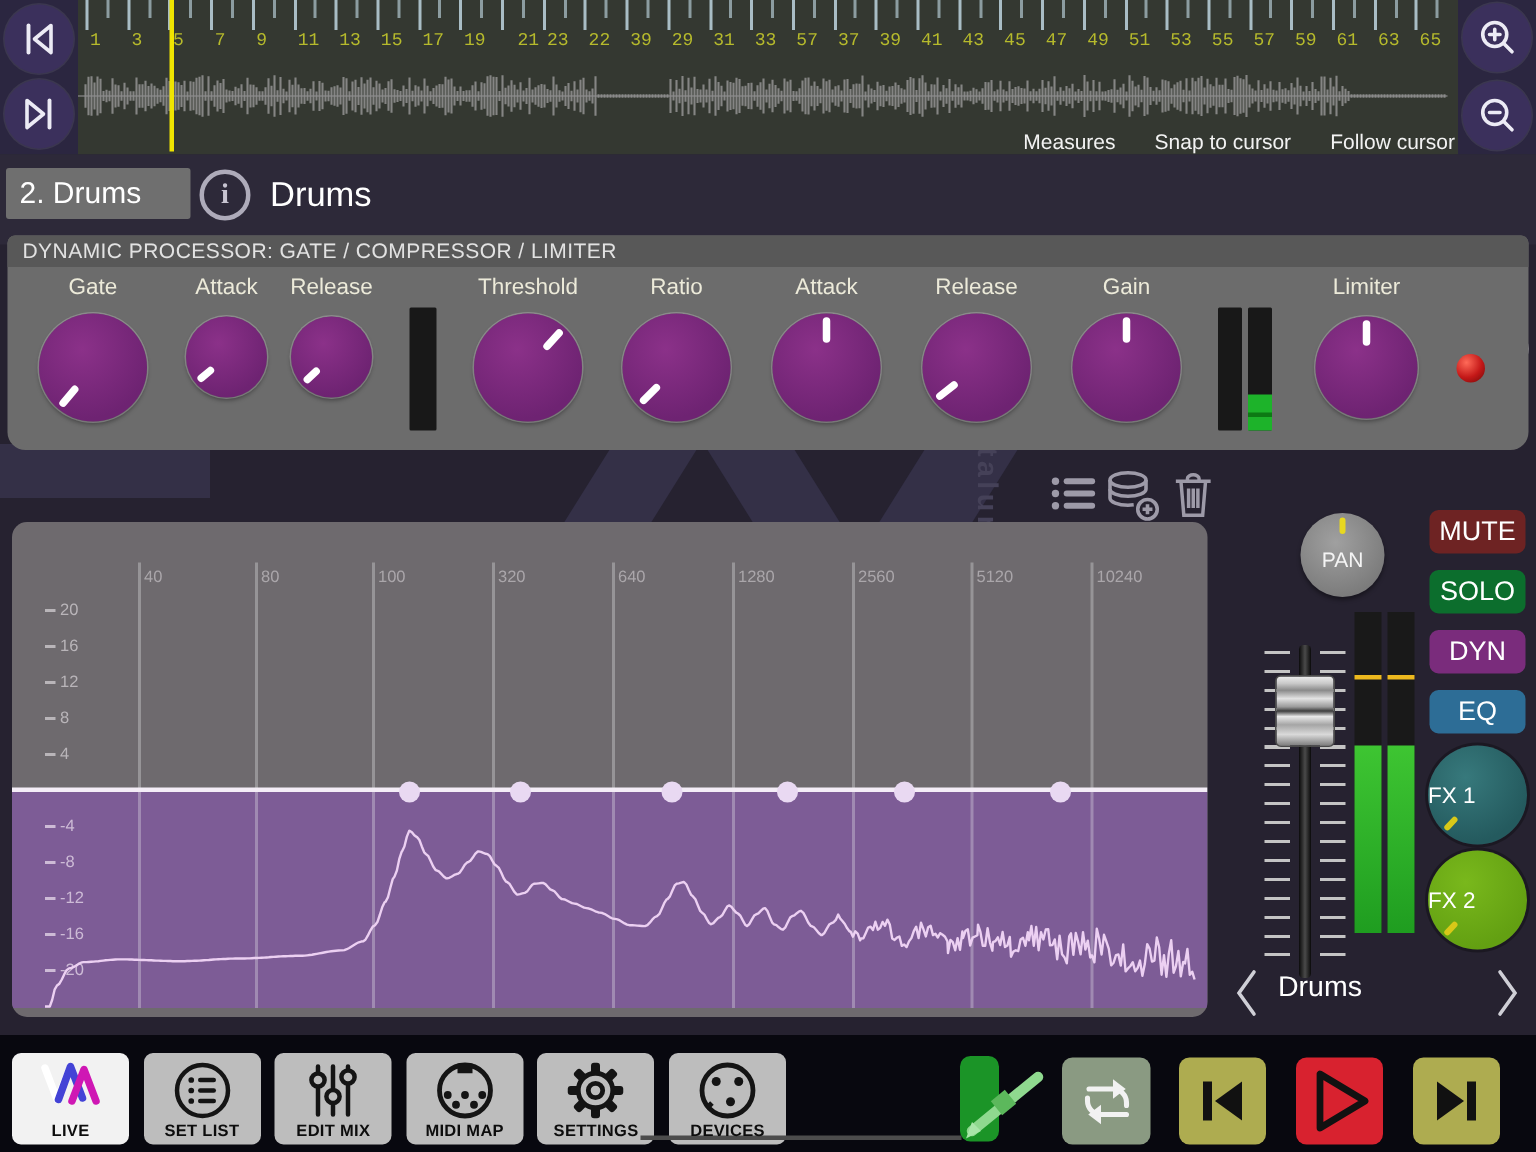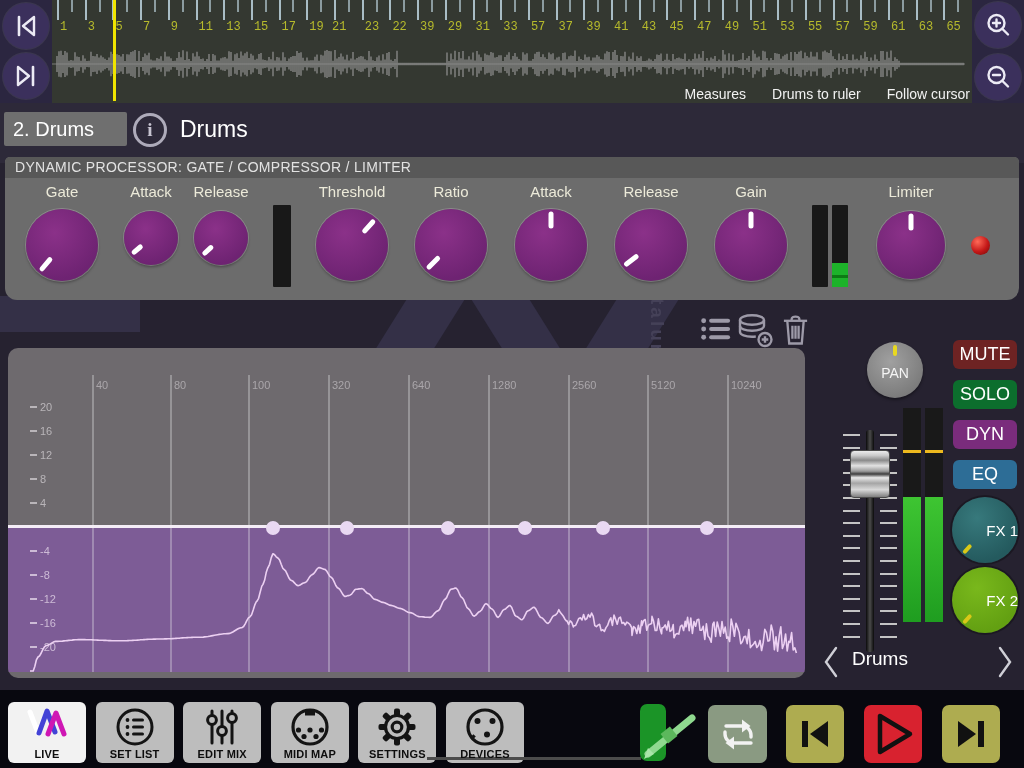--- a/index.html
+++ b/index.html
@@ -61,21 +61,21 @@
   #eq-spectrum{position:absolute;left:0;top:27px;z-index:3;}
   
   #pan-knob{left:867px;top:342px;width:56px;height:56px;border-radius:50%;
             background:radial-gradient(circle at 42% 35%,#a0a0a0,#7b7b7b 75%);
             box-shadow:0 2px 3px rgba(0,0,0,.4);display:flex;align-items:center;justify-content:center;}
   #pan-tick{position:absolute;left:50%;top:3px;width:4px;height:11px;margin-left:-2px;background:#e8d820;border-radius:2px;}
   #pan-label{color:#f4f4f4;font-size:14px;margin-top:6px;}
   .ch-btn{position:absolute;left:953px;width:64px;height:29px;border-radius:6px;color:#fff;
           font-size:18px;display:flex;align-items:center;justify-content:center;}
   .fx-knob{position:absolute;left:952px;width:66px;height:66px;border-radius:50%;color:#fff;font-size:15px;
-           display:flex;align-items:center;justify-content:flex-end;box-shadow:0 0 0 2px rgba(0,0,0,.28);}
+           display:flex;align-items:center;justify-content:flex-start;box-shadow:0 0 0 2px rgba(0,0,0,.28);}
   .fx-tick{position:absolute;left:50%;top:50%;width:4px;height:11px;background:#d8c818;border-radius:2px;}
   #fader-ticks-l{left:843px;top:434px;width:17px;height:214px;
      background:repeating-linear-gradient(to bottom,#c4c4c4 0 2px,transparent 2px 12.6px);}
   #fader-ticks-r{left:880px;top:434px;width:17px;height:214px;
      background:repeating-linear-gradient(to bottom,#c4c4c4 0 2px,transparent 2px 12.6px);}
   #fader-track{left:866px;top:430px;width:8px;height:222px;border-radius:3px;
      background:linear-gradient(to right,#0a0a0a,#4a4a4a 50%,#0a0a0a);}
   #fader-handle{left:850px;top:450px;width:40px;height:48px;border-radius:4px;border:1px solid #4a4a4a;box-sizing:border-box;
      background:linear-gradient(to bottom,#ececec 0%,#c9c9c9 10%,#8a8a8a 20%,#e2e2e2 32%,#9a9a9a 44%,#3d3d3d 50%,#e8e8e8 58%,#a5a5a5 70%,#d9d9d9 84%,#7e7e7e 100%);}
   .ch-meter{position:absolute;top:408px;width:18px;height:214px;background:#191919;}
@@ -132,21 +132,21 @@
         <div class="tick" style="left:198.9px;height:20px;opacity:1"></div>
         <div class="tickl" style="left:201.9px">15</div>
         <div class="tick" style="left:212.8px;height:12px;opacity:0.75"></div>
         <div class="tick" style="left:226.6px;height:20px;opacity:1"></div>
         <div class="tickl" style="left:229.6px">17</div>
         <div class="tick" style="left:240.4px;height:12px;opacity:0.75"></div>
         <div class="tick" style="left:254.3px;height:20px;opacity:1"></div>
         <div class="tickl" style="left:257.3px">19</div>
         <div class="tick" style="left:268.1px;height:12px;opacity:0.75"></div>
         <div class="tick" style="left:282.0px;height:20px;opacity:1"></div>
-        <div class="tickl" style="left:280px">21</div>
+        <div class="tickl" style="left:293px">21</div>
         <div class="tick" style="left:295.8px;height:12px;opacity:0.75"></div>
         <div class="tick" style="left:309.7px;height:20px;opacity:1"></div>
         <div class="tickl" style="left:312.7px">23</div>
         <div class="tick" style="left:323.6px;height:12px;opacity:0.75"></div>
         <div class="tick" style="left:337.4px;height:20px;opacity:1"></div>
         <div class="tickl" style="left:340.4px">22</div>
         <div class="tick" style="left:351.3px;height:12px;opacity:0.75"></div>
         <div class="tick" style="left:365.1px;height:20px;opacity:1"></div>
         <div class="tickl" style="left:368.1px">39</div>
         <div class="tick" style="left:378.9px;height:12px;opacity:0.75"></div>
@@ -208,21 +208,21 @@
         <div class="tickl" style="left:894.4px">65</div>
         <div class="tick" style="left:905.3px;height:12px;opacity:0.75"></div>
       </div>
     <svg id="waveform" class="abs" style="left:52px;top:46px" width="918" height="36">
         <path d="M0,18 H913" stroke="#7a7a7a" stroke-width="1"></path>
      <path d="M5,10.1L5,25.9M7,5.2L7,30.8M9,4.8L9,31.2M11,9.0L11,27.0M13,5.0L13,31.0M15,6.5L15,29.5M17,14.7L17,21.3M19,13.9L19,22.1M21,14.5L21,21.5M23,6.2L23,29.8M25,10.4L25,25.6M27,10.9L27,25.1M29,14.8L29,21.2M31,9.2L31,26.8M33,12.4L33,23.6M35,14.9L35,21.1M37,14.8L37,21.2M39,5.7L39,30.3M41,10.1L41,25.9M43,10.2L43,25.8M45,7.9L45,28.1M47,11.4L47,24.6M49,9.6L49,26.4M51,11.2L51,24.8M53,12.8L53,23.2M55,13.9L55,22.1M57,11.5L57,24.5M59,5.8L59,30.2M61,8.0L61,28.0M63,6.6L63,29.4M65,8.3L65,27.7M67,8.9L67,27.1M69,10.6L69,25.4M71,7.9L71,28.1M73,15.0L73,21.0M75,8.2L75,27.8M77,8.5L77,27.5M79,5.9L79,30.1M81,5.2L81,30.8M83,4.1L83,31.9M85,14.9L85,21.1M87,4.9L87,31.1M89,14.9L89,21.1M91,10.9L91,25.1M93,7.6L93,28.4M95,9.3L95,26.7M97,6.7L97,29.3M99,13.6L99,22.4M101,14.4L101,21.6M103,14.6L103,21.4M105,11.9L105,24.1M107,12.8L107,23.2M109,10.2L109,25.8M111,14.7L111,21.3M113,5.8L113,30.2M115,10.4L115,25.6M117,10.5L117,25.5M119,12.2L119,23.8M121,14.9L121,21.1M123,14.8L123,21.2M125,12.1L125,23.9M127,6.1L127,29.9M129,11.2L129,24.8M131,4.2L131,31.8M133,14.1L133,21.9M135,5.4L135,30.6M137,13.1L137,22.9M139,15.0L139,21.0M141,7.2L141,28.8M143,10.5L143,25.5M145,5.7L145,30.3M147,10.3L147,25.7M149,12.9L149,23.1M151,12.6L151,23.4M153,14.9L153,21.1M155,13.1L155,22.9M157,8.1L157,27.9M159,15.0L159,21.0M161,8.0L161,28.0M163,9.2L163,26.8M165,14.4L165,21.6M167,14.5L167,21.5M169,12.2L169,23.8M171,11.5L171,24.5M173,10.9L173,25.1M175,12.4L175,23.6M177,5.3L177,30.7M179,6.1L179,29.9M181,14.8L181,21.2M183,8.3L183,27.7M185,7.2L185,28.8M187,12.0L187,24.0M189,5.5L189,30.5M191,9.6L191,26.4M193,7.2L193,28.8M195,5.7L195,30.3M197,12.1L197,23.9M199,7.8L199,28.2M201,9.6L201,26.4M203,13.7L203,22.3M205,12.7L205,23.3M207,8.1L207,27.9M209,6.9L209,29.1M211,13.5L211,22.5M213,14.0L213,22.0M215,14.6L215,21.4M217,11.0L217,25.0M219,13.3L219,22.7M221,5.7L221,30.3M223,14.5L223,21.5M225,10.9L225,25.1M227,11.6L227,24.4M229,14.4L229,21.6M231,6.3L231,29.7M233,11.2L233,24.8M235,14.9L235,21.1M237,12.6L237,23.4M239,11.0L239,25.0M241,10.0L241,26.0M243,10.1L243,25.9M245,5.1L245,30.9M247,7.0L247,29.0M249,6.3L249,29.7M251,11.7L251,24.3M253,14.7L253,21.3M255,11.6L255,24.4M257,14.6L257,21.4M259,14.2L259,21.8M261,14.2L261,21.8M263,10.8L263,25.2M265,8.4L265,27.6M267,14.8L267,21.2M269,8.8L269,27.2M271,9.5L271,26.5M273,4.8L273,31.2M275,4.1L275,31.9M277,5.1L277,30.9M279,5.3L279,30.7M281,14.7L281,21.3M283,4.1L283,31.9M285,12.5L285,23.5M287,11.0L287,25.0M289,7.5L289,28.5M291,10.5L291,25.5M293,13.6L293,22.4M295,8.8L295,27.2M297,14.4L297,21.6M299,12.6L299,23.4M301,5.9L301,30.1M303,13.6L303,22.4M305,12.1L305,23.9M307,10.8L307,25.2M309,10.0L309,26.0M311,10.4L311,25.6M313,13.3L313,22.7M315,14.2L315,21.8M317,5.0L317,31.0M319,10.4L319,25.6M321,14.2L321,21.8M323,15.0L323,21.0M325,11.3L325,24.7M327,9.4L327,26.6M329,14.5L329,21.5M331,8.2L331,27.8M333,13.6L333,22.4M335,7.1L335,28.9M337,5.9L337,30.1M339,13.7L339,22.3M341,14.9L341,21.1M343,13.0L343,23.0M345,4.8L345,31.2M347,16.8L347,19.2M349,16.8L349,19.2M351,16.8L351,19.2M353,16.8L353,19.2M355,16.8L355,19.2M357,16.8L357,19.2M359,16.8L359,19.2M361,16.8L361,19.2M363,16.8L363,19.2M365,16.8L365,19.2M367,16.8L367,19.2M369,16.8L369,19.2M371,16.8L371,19.2M373,16.8L373,19.2M375,16.8L375,19.2M377,16.8L377,19.2M379,16.8L379,19.2M381,16.8L381,19.2M383,16.8L383,19.2M385,16.8L385,19.2M387,16.8L387,19.2M389,16.8L389,19.2M391,16.8L391,19.2M393,16.8L393,19.2M395,6.6L395,29.4M397,15.0L397,21.0M399,7.4L399,28.6M401,13.2L401,22.8M403,4.7L403,31.3M405,14.2L405,21.8M407,5.9L407,30.1M409,12.3L409,23.7M411,5.1L411,30.9M413,13.4L413,22.6M415,13.6L415,22.4M417,10.3L417,25.7M419,13.6L419,22.4M421,6.5L421,29.5M423,14.5L423,21.5M425,4.9L425,31.1M427,8.6L427,27.4M429,11.2L429,24.8M431,15.0L431,21.0M433,7.6L433,28.4M435,8.7L435,27.3M437,9.2L437,26.8M439,5.9L439,30.1M441,6.7L441,29.3M443,11.5L443,24.5M445,11.1L445,24.9M447,9.3L447,26.7M449,9.2L449,26.8M451,14.9L451,21.1M453,10.9L453,25.1M455,8.8L455,27.2M457,6.3L457,29.7M459,13.6L459,22.4M461,9.9L461,26.1M463,7.1L463,28.9M465,10.7L465,25.3M467,12.9L467,23.1M469,14.5L469,21.5M471,6.3L471,29.7M473,8.4L473,27.6M475,7.2L475,28.8M477,14.7L477,21.3M479,14.8L479,21.2M481,12.9L481,23.1M483,7.7L483,28.3M485,5.9L485,30.1M487,5.7L487,30.3M489,11.1L489,24.9M491,8.3L491,27.7M493,11.3L493,24.7M495,13.1L495,22.9M497,6.4L497,29.6M499,8.2L499,27.8M501,7.2L501,28.8M503,13.6L503,22.4M505,11.5L505,24.5M507,10.8L507,25.2M509,14.4L509,21.6M511,7.0L511,29.0M513,6.6L513,29.4M515,13.3L515,22.7M517,10.2L517,25.8M519,9.6L519,26.4M521,9.9L521,26.1M523,4.4L523,31.6M525,15.0L525,21.0M527,10.4L527,25.6M529,13.0L529,23.0M531,14.0L531,22.0M533,8.5L533,27.5M535,11.2L535,24.8M537,10.7L537,25.3M539,14.5L539,21.5M541,11.6L541,24.4M543,11.4L543,24.6M545,9.0L545,27.0M547,10.6L547,25.4M549,12.9L549,23.1M551,13.6L551,22.4M553,7.4L553,28.6M555,5.3L555,30.7M557,6.1L557,29.9M559,14.0L559,22.0M561,6.1L561,29.9M563,4.1L563,31.9M565,9.0L565,27.0M567,14.9L567,21.1M569,10.1L569,25.9M571,10.3L571,25.7M573,5.7L573,30.3M575,15.0L575,21.0M577,10.6L577,25.4M579,12.8L579,23.2M581,6.6L581,29.4M583,14.9L583,21.1M585,10.2L585,25.8M587,12.1L587,23.9M589,10.3L589,25.7M591,15.0L591,21.0M593,15.0L593,21.0M595,14.5L595,21.5M597,12.5L597,23.5M599,13.5L599,22.5M601,15.0L601,21.0M603,12.9L603,23.1M605,8.6L605,27.4M607,8.9L607,27.1M609,7.4L609,28.6M611,14.9L611,21.1M613,13.7L613,22.3M615,7.8L615,28.2M617,13.7L617,22.3M619,14.9L619,21.1M621,8.1L621,27.9M623,13.3L623,22.7M625,12.0L625,24.0M627,11.5L627,24.5M629,12.6L629,23.4M631,13.0L631,23.0M633,7.6L633,28.4M635,14.9L635,21.1M637,13.2L637,22.8M639,14.8L639,21.2M641,13.1L641,22.9M643,7.4L643,28.6M645,12.5L645,23.5M647,8.2L647,27.8M649,11.7L649,24.3M651,4.9L651,31.1M653,14.9L653,21.1M655,12.1L655,23.9M657,14.5L657,21.5M659,11.4L659,24.6M661,12.8L661,23.2M663,9.9L663,26.1M665,15.0L665,21.0M667,13.4L667,22.6M669,14.7L669,21.3M671,4.0L671,32.0M673,8.4L673,27.6M675,14.5L675,21.5M677,7.3L677,28.7M679,14.8L679,21.2M681,8.5L681,27.5M683,15.0L683,21.0M685,14.8L685,21.2M687,14.0L687,22.0M689,13.5L689,22.5M691,6.9L691,29.1M693,13.9L693,22.1M695,12.3L695,23.7M697,9.9L697,26.1M699,15.0L699,21.0M701,4.2L701,31.8M703,7.8L703,28.2M705,11.6L705,24.4M707,10.5L707,25.5M709,13.9L709,22.1M711,4.7L711,31.3M713,5.6L713,30.4M715,12.0L715,24.0M717,14.5L717,21.5M719,12.1L719,23.9M721,14.1L721,21.9M723,7.0L723,29.0M725,7.5L725,28.5M727,8.1L727,27.9M729,12.8L729,23.2M731,10.3L731,25.7M733,8.8L733,27.2M735,7.8L735,28.2M737,13.9L737,22.1M739,6.1L739,29.9M741,14.4L741,21.6M743,5.9L743,30.1M745,8.1L745,27.9M747,5.8L747,30.2M749,4.7L749,31.3M751,12.3L751,23.7M753,6.5L753,29.5M755,10.1L755,25.9M757,11.5L757,24.5M759,5.8L759,30.2M761,10.5L761,25.5M763,10.5L763,25.5M765,6.3L765,29.7M767,13.4L767,22.6M769,13.8L769,22.2M771,5.4L771,30.6M773,4.5L773,31.5M775,6.2L775,29.8M777,6.9L777,29.1M779,4.0L779,32.0M781,10.3L781,25.7M783,13.0L783,23.0M785,14.3L785,21.7M787,7.5L787,28.5M789,14.0L789,22.0M791,10.2L791,25.8M793,13.0L793,23.0M795,8.1L795,27.9M797,13.9L797,22.1M799,14.3L799,21.7M801,8.6L801,27.4M803,13.5L803,22.5M805,12.8L805,23.2M807,14.2L807,21.8M809,9.3L809,26.7M811,12.4L811,23.6M813,5.7L813,30.3M815,11.1L815,24.9M817,15.0L817,21.0M819,11.4L819,24.6M821,14.6L821,21.4M823,8.6L823,27.4M825,13.3L825,22.7M827,14.9L827,21.1M829,5.0L829,31.0M831,5.0L831,31.0M833,13.7L833,22.3M835,5.8L835,30.2M837,11.7L837,24.3M839,4.5L839,31.5M841,14.9L841,21.1M843,11.3L843,24.7M845,13.1L845,22.9M847,14.7L847,21.3M849,16.8L849,19.2M851,16.8L851,19.2M853,16.8L853,19.2M855,16.8L855,19.2M857,16.8L857,19.2M859,16.8L859,19.2M861,16.8L861,19.2M863,16.8L863,19.2M865,16.8L865,19.2M867,16.8L867,19.2M869,16.8L869,19.2M871,16.8L871,19.2M873,16.8L873,19.2M875,16.8L875,19.2M877,16.8L877,19.2M879,16.8L879,19.2M881,16.8L881,19.2M883,16.8L883,19.2M885,16.8L885,19.2M887,16.8L887,19.2M889,16.8L889,19.2M891,16.8L891,19.2M893,16.8L893,19.2M895,16.8L895,19.2M897,16.8L897,19.2M899,16.8L899,19.2M901,16.8L901,19.2M903,16.8L903,19.2M905,16.8L905,19.2M907,16.8L907,19.2M909,16.8L909,19.2M911,16.8L911,19.2" stroke="#8e8e8e" stroke-width="1.4" opacity="0.9" fill="none"></path>
       </svg>
     <div id="cursor-line" class="abs" style="left: 113px;"></div>
     <div id="ruler-toggles" class="abs">
         <span>Measures</span>
-        <span>Drums to ruler</span>
+        <span>Snap to cursor</span>
         <span>Follow cursor</span>
       </div>
 
     <div id="left-col" class="abs">
       <div class="circ-btn" style="left:3px;top:3px">
         <svg width="28" height="28">
           <path d="M7,5 V23" stroke="#ecebf5" stroke-width="2.6" fill="none" stroke-linecap="round"></path>
           <path d="M22,5 L11,14 L22,23 Z" stroke="#ecebf5" stroke-width="2.4" fill="none" stroke-linejoin="round"></path>
         </svg>
       </div>

